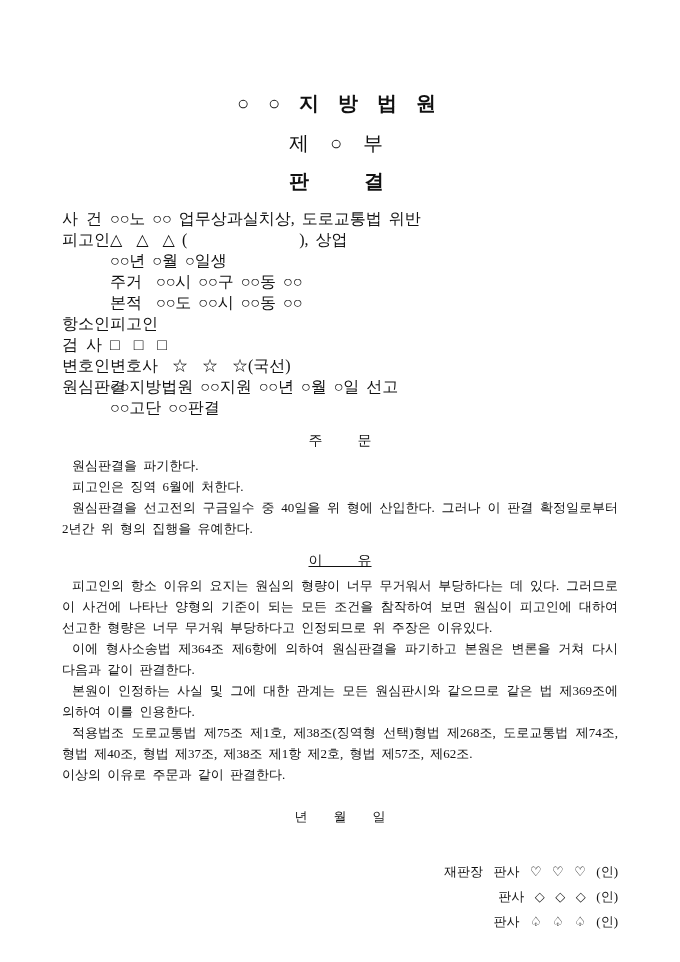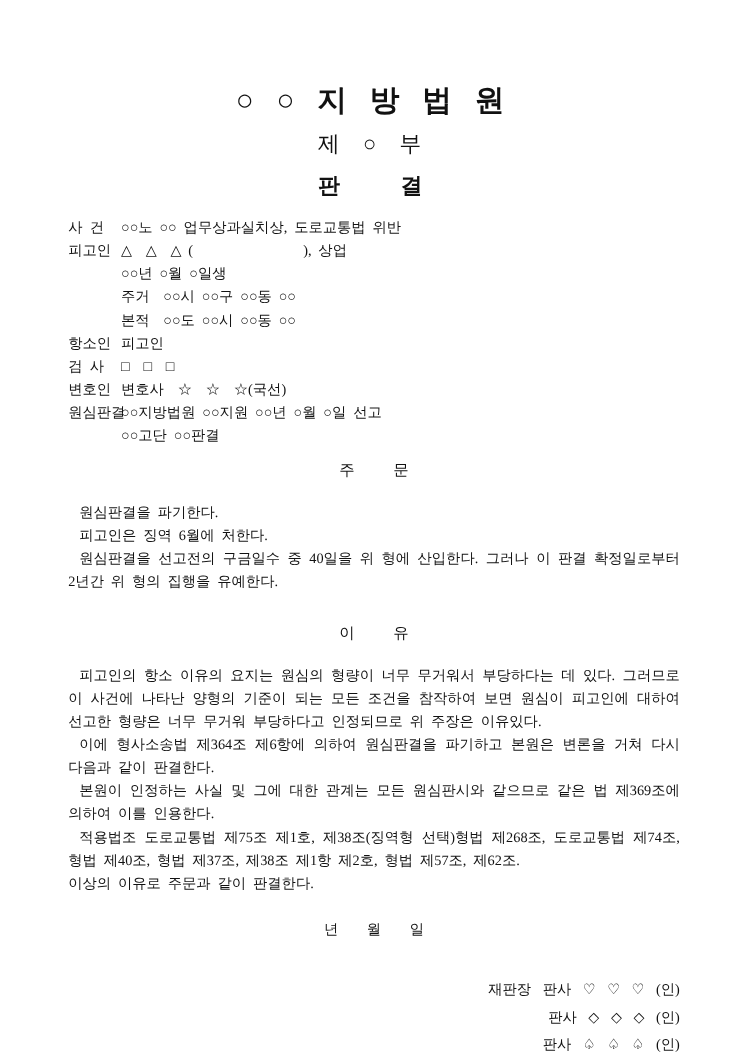--- a/index.html
+++ b/index.html
@@ -12,52 +12,52 @@
   }
   .page {
     position: relative;
     width: 680px; height: 962px;
     background: #ffffff;
     padding: 78px 62px 0 62px;
   }
   
   .title-block { text-align: center; }
   .court-name {
-    font-size: 27px; font-weight: bold;
+    font-size: 20px; font-weight: bold;
     letter-spacing: 7px; white-space: pre;
-    line-height: 26px; margin-bottom: 14px;
+    line-height: 26px; margin-bottom: 14px; margin-top: 12px;
   }
   .division {
     font-size: 20px; font-weight: normal;
     letter-spacing: 8px; white-space: pre;
     line-height: 26px; margin-bottom: 12px;
   }
   .doc-title {
     font-size: 20px; font-weight: bold;
     letter-spacing: 7px; white-space: pre;
     line-height: 26px;
   }
   
-  .info-block { margin-top: 14px; font-size: 13px; }
+  .info-block { margin-top: 14px; font-size: 16px; }
   .info-row { display: flex; line-height: 21px; }
   .info-label { width: 48px; flex-shrink: 0; white-space: pre; }
   .info-value { white-space: pre; word-spacing: 3px; }
   
   .section-heading {
     text-align: center; font-size: 14px; font-weight: normal;
     white-space: pre; line-height: 21px; margin-top: 12px;
   }
-  .section-body { margin-top: 16px; }
+  .section-body { margin-top: 4px; }
   .section-body p {
     font-size: 13px; line-height: 21px;
     text-align: justify; word-spacing: 3px;
     text-indent: 10px;
   }
   .section-body p.no-indent { text-indent: 0; }
-  .reason-heading { margin-top: 27px; }
+  .reason-heading { margin-top: 11px; text-decoration: underline; }
   
   .date-line {
     text-align: center; font-size: 13px; white-space: pre;
     line-height: 21px; margin-top: 21px;
   }
   
   .signature-block { margin-top: 32px; text-align: right; font-size: 13px; }
   .signature-line { white-space: pre; line-height: 25px; word-spacing: 2px; }
 </style>
 </head>

